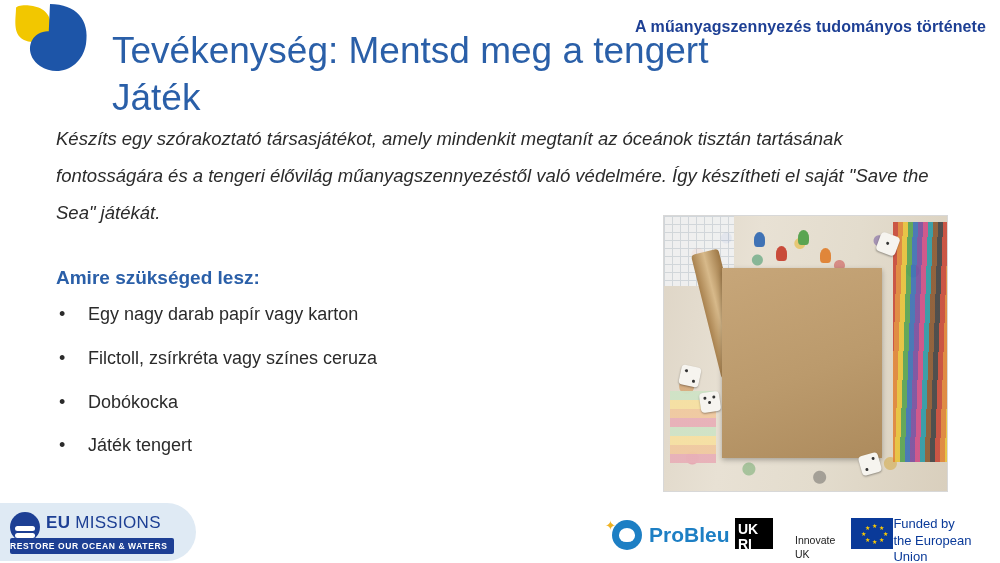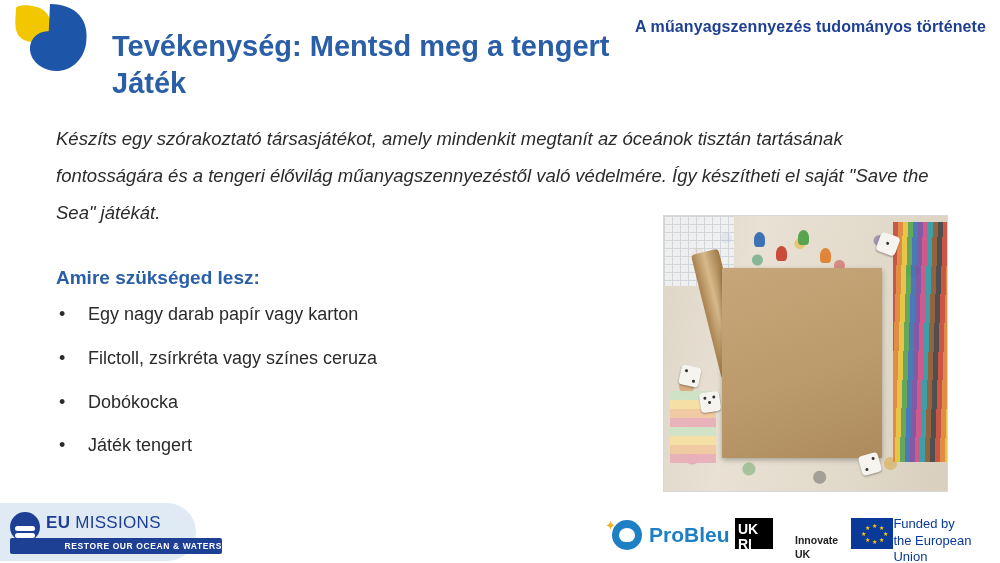--- a/index.html
+++ b/index.html
@@ -32,23 +32,23 @@
     font-size: 16px;
     font-weight: bold;
     color: #1d3f94;
     letter-spacing: 0.1px;
   }
   .title {
     position: absolute;
     left: 112px;
     top: 28px;
     width: 700px;
-    font-size: 29px;
+    font-size: 37px;
     line-height: 1.27;
-    font-weight: bold;
+    font-weight: normal;
     color: #2a5fa8;
   }
 
   
   .lead {
     position: absolute;
     left: 56px;
     top: 120px;
     width: 890px;
     font-size: 18.5px;
@@ -255,27 +255,27 @@
     font-size: 17px;
     font-weight: bold;
     color: #1d3f94;
     letter-spacing: 0.3px;
   }
   .em-title .light { font-weight: normal; }
   .em-sub {
     position: absolute;
     left: 10px;
     top: 35px;
-    width: 212px;
+    width: 164px;
     background: #1d3f94;
     color: #ffffff;
     font-size: 8.5px;
     font-weight: bold;
     letter-spacing: 0.6px;
-    text-align: right;
+    text-align: left;
     padding: 3px 0;
     border-radius: 2px;
   }
 
   .probleu {
     position: absolute;
     left: 612px;
     bottom: 13px;
     display: flex;
     align-items: center;
@@ -324,21 +324,21 @@
     line-height: 1.05;
     padding: 4px 3px;
     box-sizing: border-box;
   }
   .ukri .txt {
     padding-left: 22px;
     font-size: 10.5px;
     color: #222;
     line-height: 1.25;
     align-self: center;
-    font-weight: bold;
+    font-weight: normal;
     margin-top: 28px;
   }
 
   .eu-funded {
     position: absolute;
     left: 851px;
     bottom: 14px;
     display: flex;
     align-items: center;
     height: 32px;

